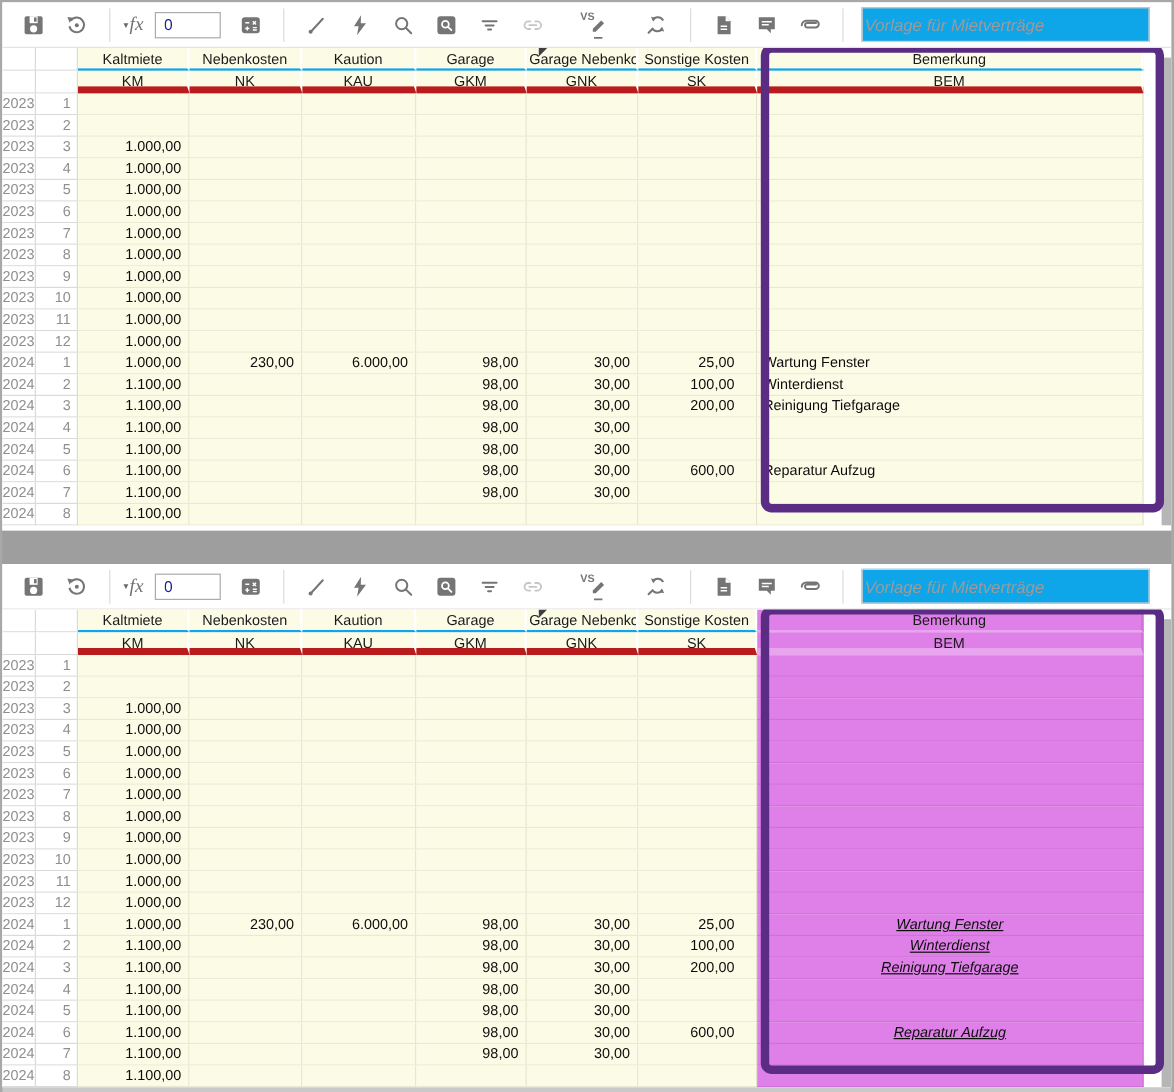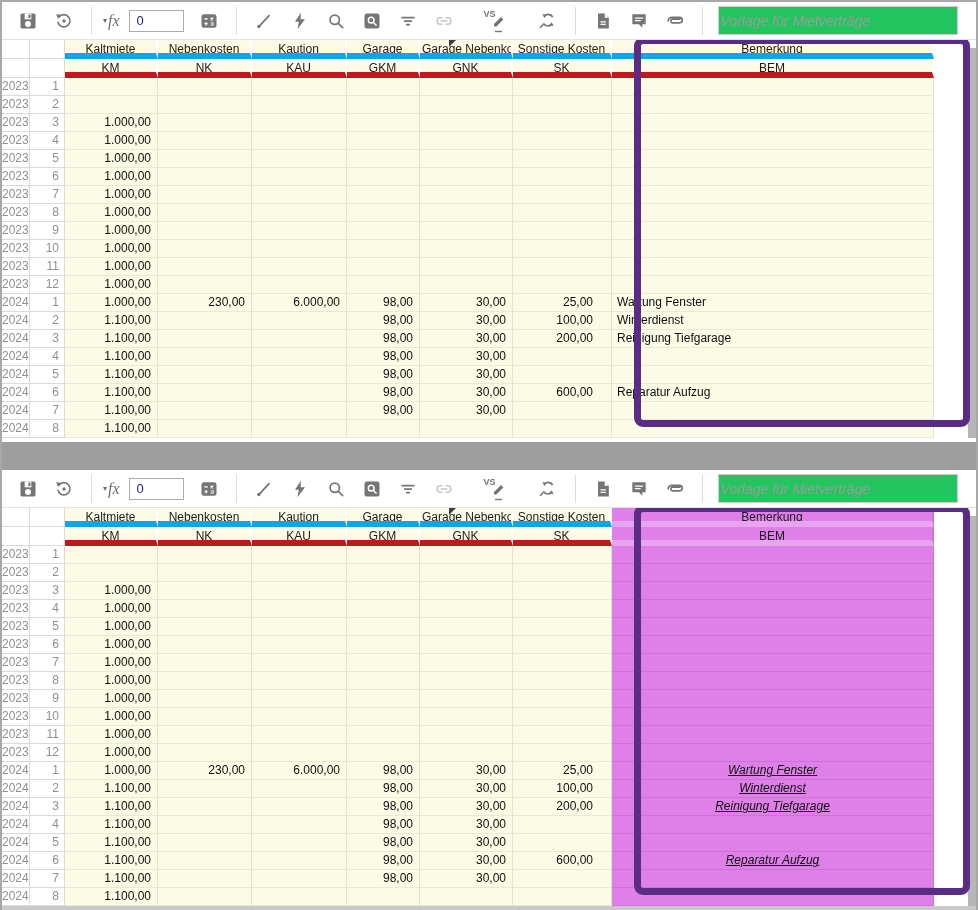--- a/index.html
+++ b/index.html
@@ -18,37 +18,37 @@
   .tsep{width:1px;height:28px;background:#dcdcdc;margin:0 9px;flex:0 0 auto;}
   .icon svg{display:block;}
   .fxwrap{display:flex;align-items:center;margin:0 2px;flex:0 0 auto;}
   .fxcaret{font-size:8px;color:#6a6a6a;margin-right:1px;}
   .fxtext{font-family:"Liberation Serif", serif;font-style:italic;
     font-size:16px;color:#6f6f6f;text-align:center;}
   .cellval{width:46px;height:20px;border:1px solid #ababab;margin:0 7px;
     font-size:13px;color:#1c1c8e;padding:0 0 0 7px;font-family:"Liberation Sans",sans-serif;}
   .tmplinput{flex:1;height:25px;border:1px solid #cfcfcf;margin:0 18px 0 6px;
     font-size:14px;font-style:italic;color:#3d3d3d;
-    font-family:"Liberation Sans",sans-serif;background:#22c55e;}
+    font-family:"Liberation Sans",sans-serif;background:#0ea5e9;}
   .tmplinput::placeholder{color:#9b9b9b;font-style:italic;opacity:1;}
   .vswrap{position:relative;width:26px;height:26px;margin:0 21px;flex:0 0 auto;cursor:pointer;}
   .vstext{position:absolute;left:1px;top:1px;font-size:9px;font-weight:bold;color:#757575;}
 
   
   .grid{position:relative;width:974px;height:398px;background:#ffffff;overflow:hidden;}
   .hrow,.grow{display:flex;}
   .cell{box-sizing:border-box;overflow:hidden;white-space:nowrap;flex:0 0 auto;}
   .hrow .cell{height:19px;line-height:18px;font-size:12px;}
   .grow .cell{height:18px;line-height:17px;font-size:12px;}
   .c-year{width:28px}.c-month{width:35px}.c-km{width:93px}.c-nk{width:94px}
-  .c-kau{width:95px}.c-gkm{width:73px}.c-gnk{width:93px}.c-sk{width:99px}.c-bem{width:322px}
+  .c-kau{width:95px}.c-gkm{width:92px}.c-gnk{width:93px}.c-sk{width:99px}.c-bem{width:322px}
   .stub,.rh{background:#ffffff;border-right:1px solid #dadada;border-bottom:1px solid #dadada;
     color:#8f8f8f;text-align:right;padding-right:5px;}
   .hcell{background:var(--cellbg);border-right:2px solid #ffffff;
-    border-bottom:6px solid #0ea5e9;text-align:center;color:#1a1a1a;}
+    border-bottom:2px solid #0ea5e9;text-align:center;color:#1a1a1a;}
   .hrow2 .hcell{border-bottom:6px solid #b91c1c;}
   .hcell.clipleft{text-align:left;padding-left:2px;}
   .vcell{background:var(--cellbg);border-right:1px solid #e3e3cd;
     border-bottom:1px solid #e9e9d6;color:#0d0d0d;}
   .vcell.num{text-align:right;padding-right:6px;}
   .vcell.c-sk{padding-right:18px;}
   .vcell.bem{text-align:left;padding-left:5px;}
   .grid-highlight .vcell.bem{background:var(--pink);text-align:center;padding-left:0;
     font-style:italic;text-decoration:underline;
     border-right-color:#cd72d6;border-bottom-color:#cd72d6;}

